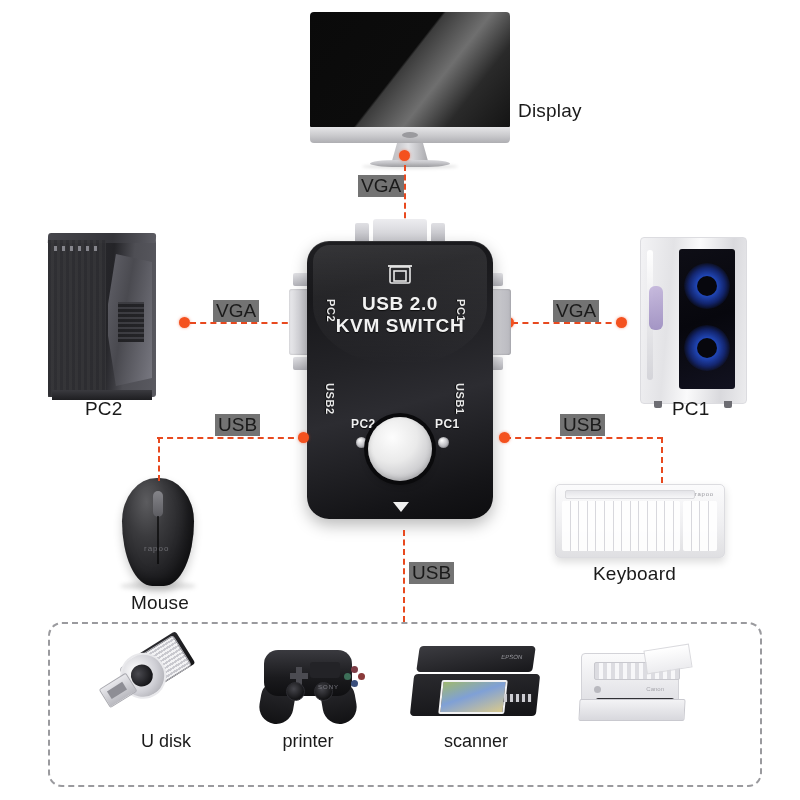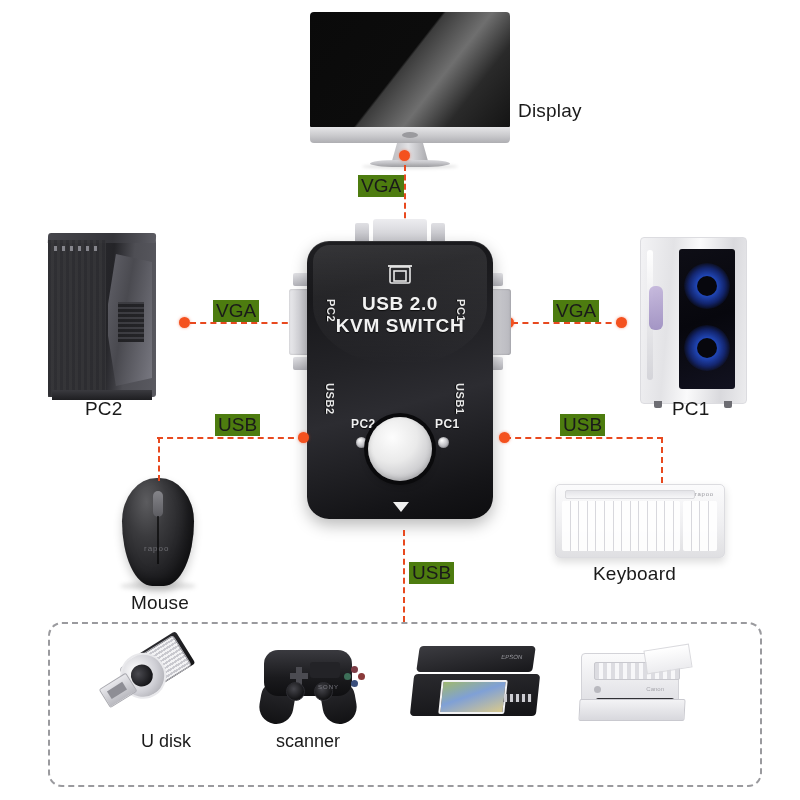--- a/index.html
+++ b/index.html
@@ -47,21 +47,21 @@
     width: 11px;
     height: 11px;
     border-radius: 50%;
     background: #f4511e;
     box-shadow: 0 0 3px rgba(240,74,32,.55);
   }
   .conn-label {
     position: absolute;
     font-size: 19px;
     color: #1a1a1a;
-    background: #4d7c0f;
+    background: #737373;
     padding: 0 3px;
     white-space: nowrap;
   }
 
   
   .monitor { position: absolute; }
   .mon-screen {
     position: absolute;
     left: 0; top: 0;
     width: 200px; height: 115px;
@@ -799,32 +799,33 @@
             <div class="gp-b" style="left:14px; top:7px; background:#8a3a3a;"></div>
             <div class="gp-b" style="left:7px;  top:14px;background:#3a4f7d;"></div>
             <div class="gp-b" style="left:0;    top:7px; background:#3d6f58;"></div>
           </div>
           <div class="gp-stick" style="left:22px;"></div>
           <div class="gp-stick" style="left:50px;"></div>
           <div class="gp-logo">SONY</div>
         </div>
       </div>
     </div>
-    <div class="periph-cap" style="left:178px; top:107px;">scanner</div>
+    <div class="periph-cap" style="left:178px; top:107px;">printer</div>
 
     <div class="periph-item" style="left:362px; top:22px;">
       <div class="scanner">
         <div class="sc-lid">
           <div class="sc-brand">EPSON</div>
         </div>
         <div class="sc-base"></div>
         <div class="sc-glass"></div>
         <div class="sc-panel"></div>
       </div>
     </div>
+    <div class="periph-cap" style="left:346px; top:107px;">scanner</div>
 
     <div class="periph-item" style="left:525px; top:13px;">
       <div class="printer">
         <div class="pr-body">
           <div class="pr-topslot"></div>
           <div class="pr-led"></div>
           <div class="pr-brand">Canon</div>
           <div class="pr-slot"></div>
         </div>
         <div class="pr-paper"></div>

